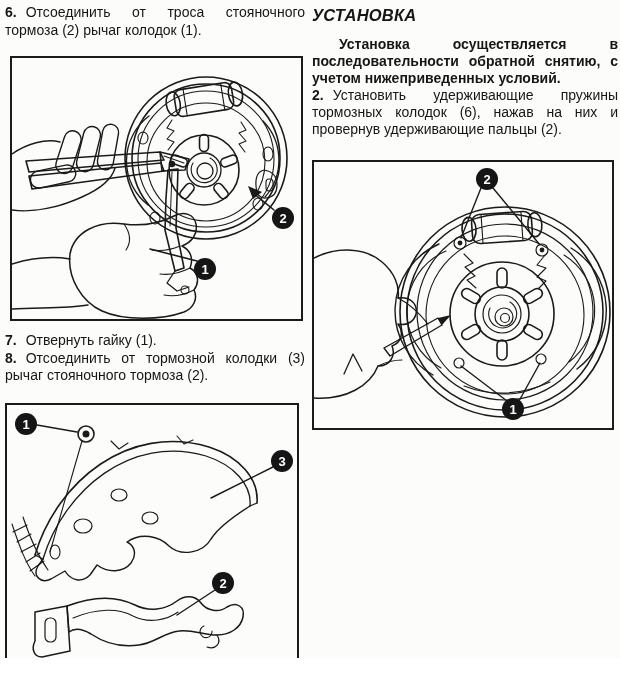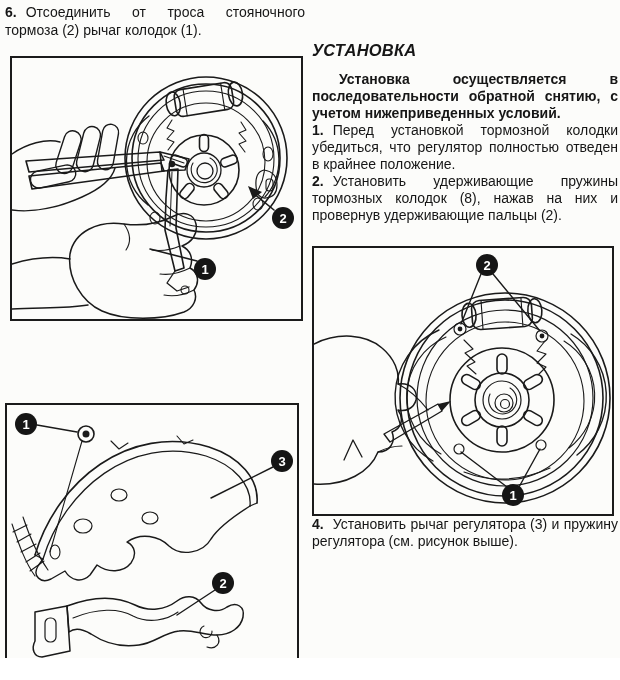--- a/index.html
+++ b/index.html
@@ -14,21 +14,21 @@
   .abs  { position:absolute; }
   figure.fig { margin:0; border:2px solid #1b1b1b; box-sizing:border-box; background:transparent; }
   figure.fig svg { display:block; }
   
   #step6-block   { left:5px;  top:3px;   width:300px; }
   #fig-a         { left:10px; top:56px;  width:293px; height:265px; }
   #steps78-block { left:5px;  top:332px; width:300px; }
   #steps78-block .step { line-height:17.5px; }
   #fig-b         { left:5px;  top:403px; width:294px; height:269px; }
   
-  .col-right { position:absolute; left:312px; top:5px; width:306px;margin-top:35px; }
+  .col-right { position:absolute; left:312px; top:5px; width:306px; }
   .col-right .step, .intro { line-height:17px; }
   .heading { margin:0 0 11px 0; font-size:16.5px; line-height:20px;
              font-weight:700; font-style:italic; letter-spacing:.2px; }
   .intro { margin:0; text-align:justify; font-size:14px; text-indent:27px;font-weight:bold; }
   #fig-c { width:302px; height:270px; margin:22px 0 0 0; }
   .after-fig { margin-top:10px; }
   
   svg .ink { fill:none; stroke:#1a1a1a; stroke-width:1.6;
              stroke-linecap:round; stroke-linejoin:round; }
   svg text.co { font-family:"Liberation Sans", sans-serif; font-size:13px;
@@ -116,20 +116,24 @@
         <circle cx="271" cy="160" r="11" fill="#151515"></circle>
         <text class="co" x="271" y="164.5">2</text>
       </g>
       <g>
         <circle cx="193" cy="211" r="11" fill="#151515"></circle>
         <text class="co" x="193" y="215.5">1</text>
       </g>
     </svg>
   </figure>
 
+  <div class="abs" id="steps78-block">
+    <p class="step"><b class="num">7.</b><span>Отвернуть гайку (1).</span></p>
+    <p class="step"><b class="num">8.</b><span>Отсоединить от тормозной колодки (3) рычаг стояночного тормоза (2).</span></p>
+  </div>
 
   <figure class="fig abs" id="fig-b">
     <svg width="290" height="265" viewBox="0 0 290 265">
       <g class="ink">
         <g>
           <line x1="30" y1="20" x2="70" y2="27" stroke-width="1.4"></line>
           <circle cx="79" cy="29" r="8"></circle>
           <circle cx="79" cy="29" r="3.5" fill="#1a1a1a" stroke="none"></circle>
           <line x1="75" y1="36" x2="43" y2="147" stroke-width="1.1"></line>
         </g>
@@ -177,22 +181,21 @@
       <g>
         <circle cx="216" cy="178" r="11" fill="#151515"></circle>
         <text class="co" x="216" y="182.5">2</text>
       </g>
     </svg>
   </figure>
 
   <div class="col-right">
     <h1 class="heading">УСТАНОВКА</h1>
     <p class="intro">Установка осуществляется в последовательности обратной снятию, с учетом нижеприведенных условий.</p>
-    <p class="step"><b class="num">1.</b><span>Перед установкой тормозной колодки убедиться, что регулятор полностью отведен в крайнее положение.</span></p>
-    <p class="step"><b class="num">2.</b><span>Установить удерживающие пружины тормозных колодок (8), нажав на них и провернув удерживающие пальцы (2).</span></p>
+    <p class="step"><b class="num">2.</b><span>Установить удерживающие пружины тормозных колодок (6), нажав на них и провернув удерживающие пальцы (2).</span></p>
 
     <figure class="fig" id="fig-c">
       <svg width="298" height="266" viewBox="0 0 298 266">
         <g class="ink">
           <g>
             <circle cx="191" cy="150" r="105"></circle>
             <circle cx="191" cy="150" r="98"></circle>
             <circle cx="191" cy="150" r="88" stroke-width="1.2"></circle>
             <circle cx="191" cy="153" r="79" stroke-width="1.1"></circle>
             <g transform="rotate(-4 188 66)">
@@ -247,16 +250,15 @@
           <circle cx="173" cy="17" r="11" fill="#151515"></circle>
           <text class="co" x="173" y="21.5">2</text>
         </g>
         <g>
           <circle cx="199" cy="247" r="11" fill="#151515"></circle>
           <text class="co" x="199" y="251.5">1</text>
         </g>
       </svg>
     </figure>
 
-    <p class="step"><b class="num">4.</b><span>Установить рычаг регулятора (3) и пружину регулятора (см. рисунок выше).</span></p>
   </div>
 
 </div>
 
 </body></html>

